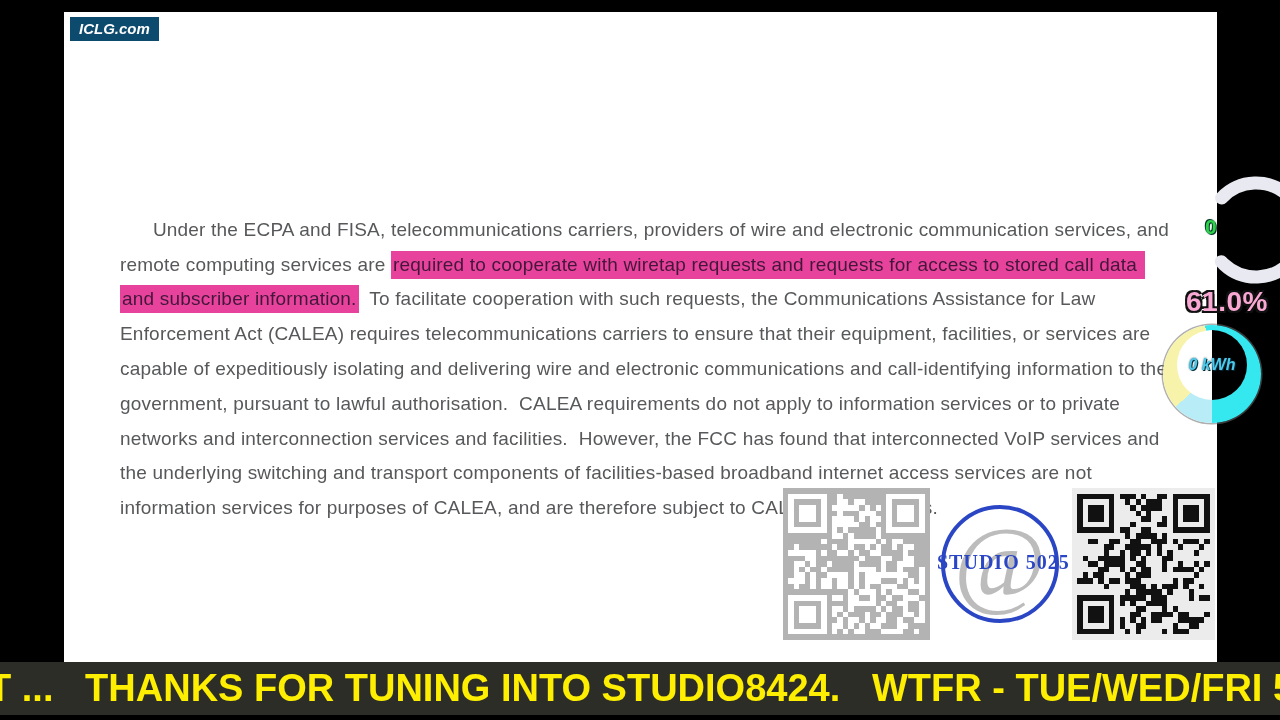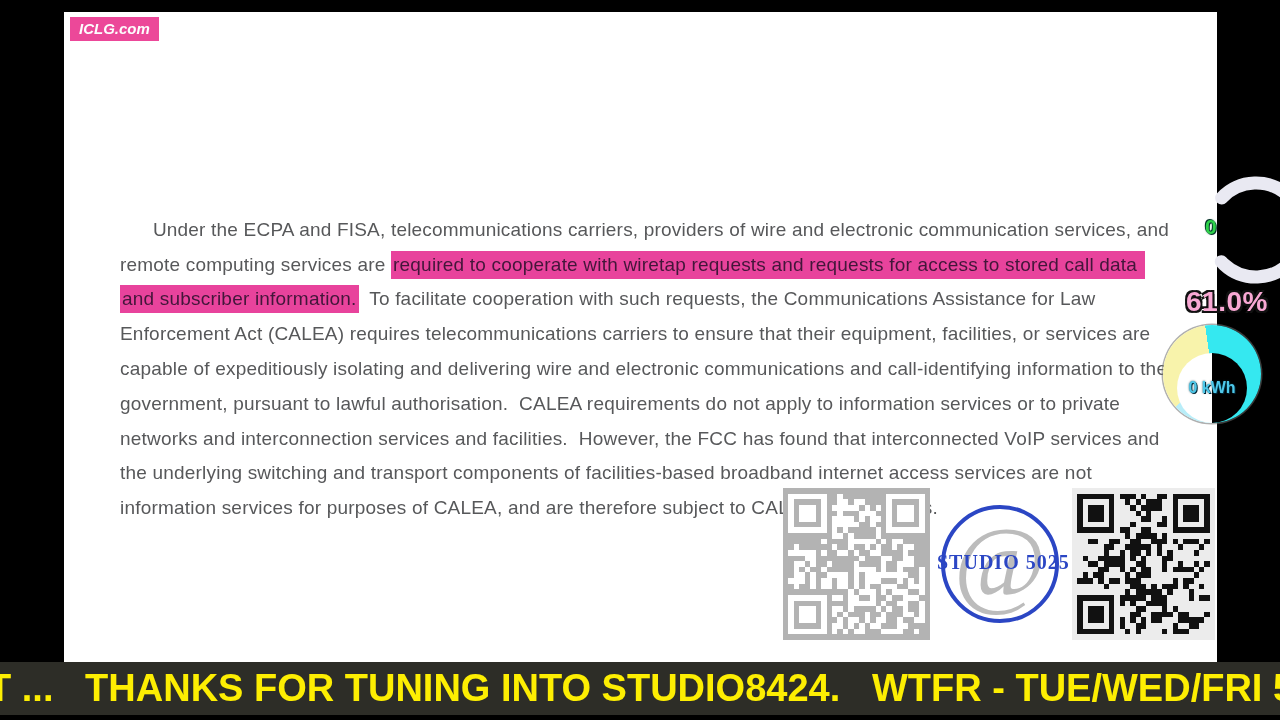--- a/index.html
+++ b/index.html
@@ -2,21 +2,21 @@
 <html><head>
 <meta charset="utf-8">
 <style>
   html,body{margin:0;padding:0;background:#000;}
   .stage{position:relative;width:1280px;height:720px;background:#000;overflow:hidden;
          font-family:"Liberation Sans",sans-serif;}
 
   
   .doc{position:absolute;left:64px;top:12px;width:1153px;height:650px;background:#ffffff;}
 
-  .badge{position:absolute;left:6px;top:5px;background:#ec4899;color:#fdfdfd;
+  .badge{position:absolute;left:6px;top:5px;background:#0c4a6e;color:#fdfdfd;
          font-style:italic;font-weight:bold;font-size:15px;padding:3px 9px 4px 9px;}
 
   .doc-text{position:absolute;left:56px;top:166px;width:1052px;
             font-size:19px;line-height:34.8px;color:#57585a;letter-spacing:.2px;
             white-space:pre-wrap;}
   .hl{background:#e8439c;color:#43163a;padding:3px 2px 4px 2px;
       -webkit-box-decoration-break:clone;box-decoration-break:clone;}
 
   
   .simulcast{position:absolute;left:898px;top:447px;font-size:25px;font-weight:bold;
@@ -28,23 +28,23 @@
   .gauge-arc-svg{position:absolute;left:1173px;top:158px;}
   .gauge-zero{position:absolute;left:1205px;top:215px;font-size:21px;font-weight:bold;
               color:#2fd14a;text-shadow:0 0 2px #063,1px 1px 0 #022,-1px -1px 0 #022;}
   .gauge-pct{position:absolute;left:1186px;top:286px;font-size:28px;font-weight:bold;
              color:#f9a8d4;letter-spacing:.5px;
              text-shadow:-2px -2px 0 #111,2px -2px 0 #111,-2px 2px 0 #111,2px 2px 0 #111;}
   .donut{position:absolute;left:1163px;top:325px;width:98px;height:98px;border-radius:50%;
          background:conic-gradient(from 0deg,#35e8f0 0deg 180deg,#b8edf8 180deg 228deg,
                     #f8f3ab 228deg 352deg,#35e8f0 352deg 360deg);
          box-shadow:0 0 0 1.5px rgba(110,110,110,.55);}
-  .donut-hole{position:absolute;left:14px;top:28px;width:70px;height:70px;border-radius:50%;
+  .donut-hole{position:absolute;left:14px;top:5px;width:70px;height:70px;border-radius:50%;
               background:linear-gradient(90deg,#fff 0 50%,#000 50% 100%);
-              display:flex;align-items:center;justify-content:center;}
+              display:flex;align-items:center;justify-content:center;font-style:italic;}
   .donut-hole span{font-size:16px;font-weight:bold;color:#4fc8ea;white-space:nowrap;
               text-shadow:0 0 2px #045,1px 1px 0 #023;}
 
   
   .qr{position:absolute;}
   .qr-left{left:783px;top:488px;width:147px;height:152px;}
   .qr-right{left:1072px;top:488px;width:143px;height:152px;}
 
   .logo{position:absolute;left:937px;top:501px;width:126px;height:126px;border-radius:50%;
         background:#fff;display:flex;align-items:center;justify-content:center;}

